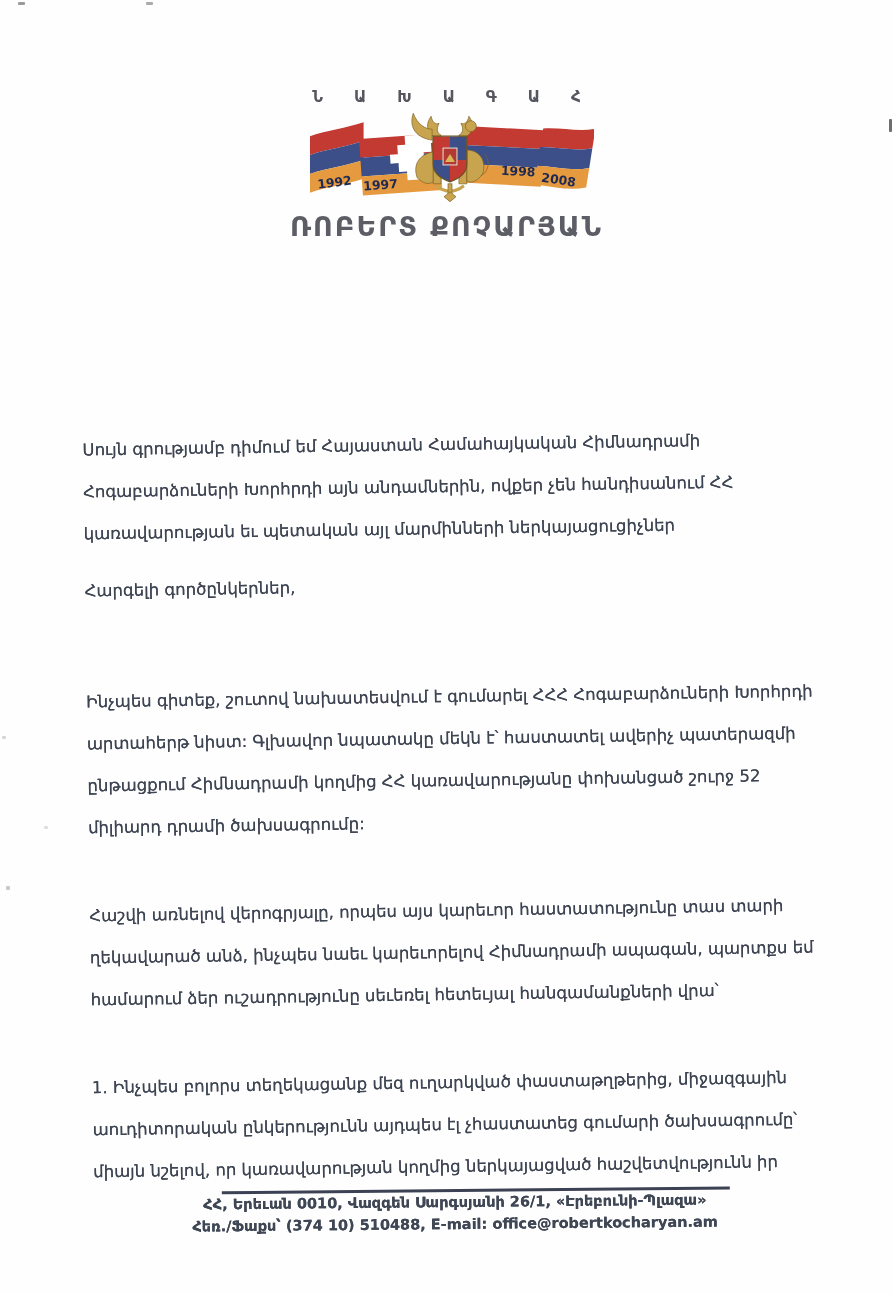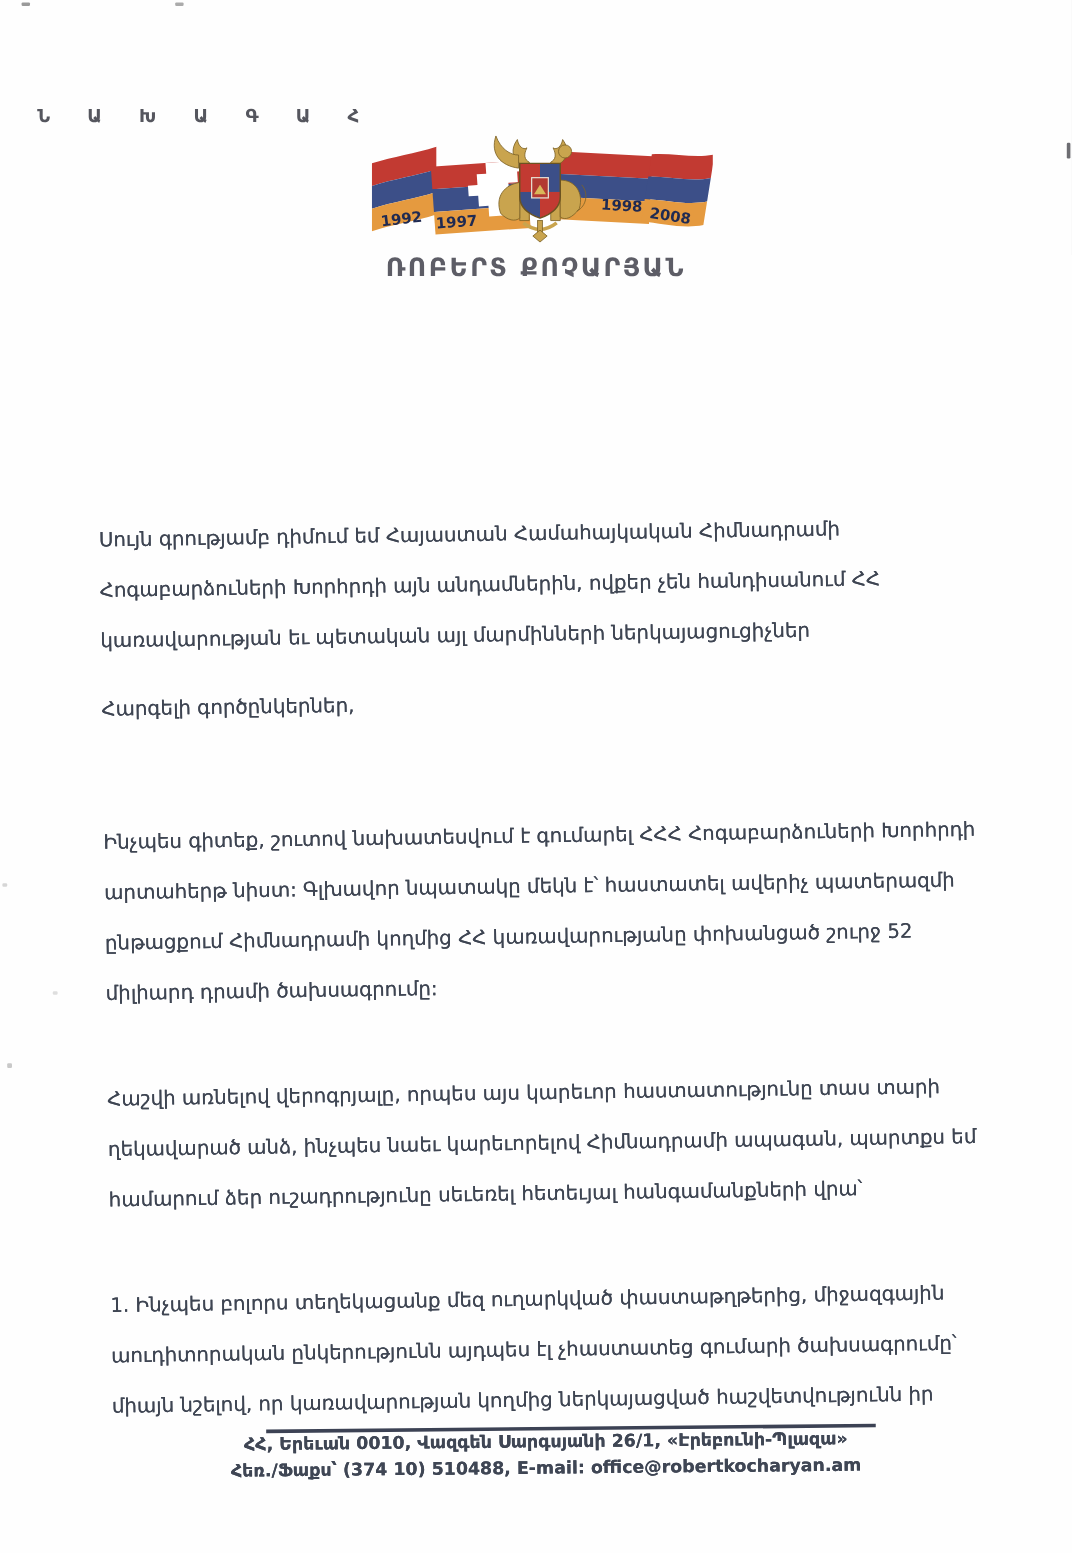--- a/index.html
+++ b/index.html
@@ -10,30 +10,31 @@
     position:relative;
     overflow:hidden;
   }
   #page{
     position:absolute;left:0;top:0;width:893px;height:1294px;
     background:#fefefe;
   }
   
   #letterhead-title{
     position:absolute;left:0;top:88px;width:893px;
+    text-align:center;
     font-size:15px;font-weight:bold;color:#55565e;
     letter-spacing:31px;padding-left:31px;box-sizing:border-box;
   }
   #emblem{
     position:absolute;left:306px;top:106px;width:288px;height:100px;
   }
   #letterhead-name{
     position:absolute;left:0;top:211px;width:893px;
     text-align:center;
-    font-size:21px;font-weight:bold;color:#5d5d66;
+    font-size:27px;font-weight:bold;color:#5d5d66;
     letter-spacing:2px;
   }
   
   #content{
     position:absolute;left:0;top:0;width:893px;height:1294px;
     transform:rotate(-0.85deg);
     transform-origin:450px 820px;
     color:#3e4552;
   }
   .para{position:absolute;left:88px;white-space:nowrap;}

